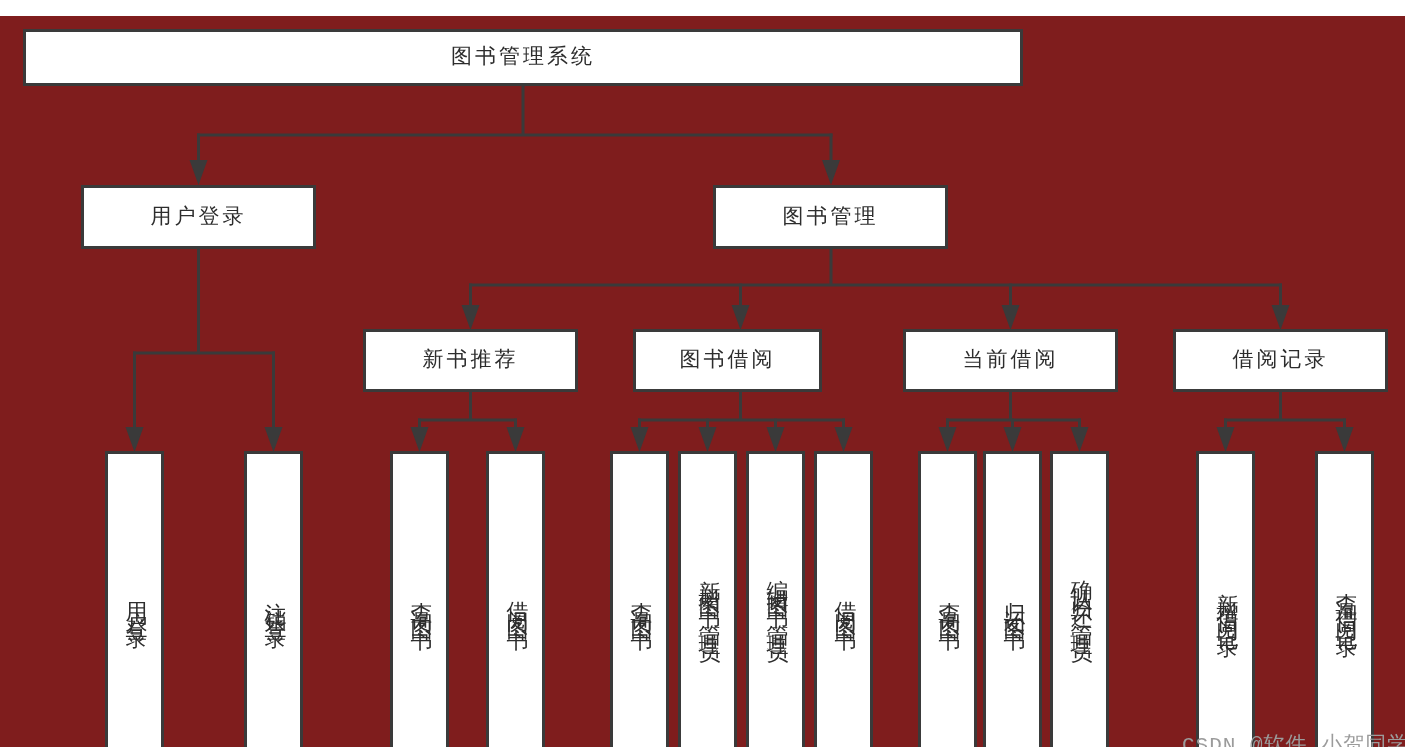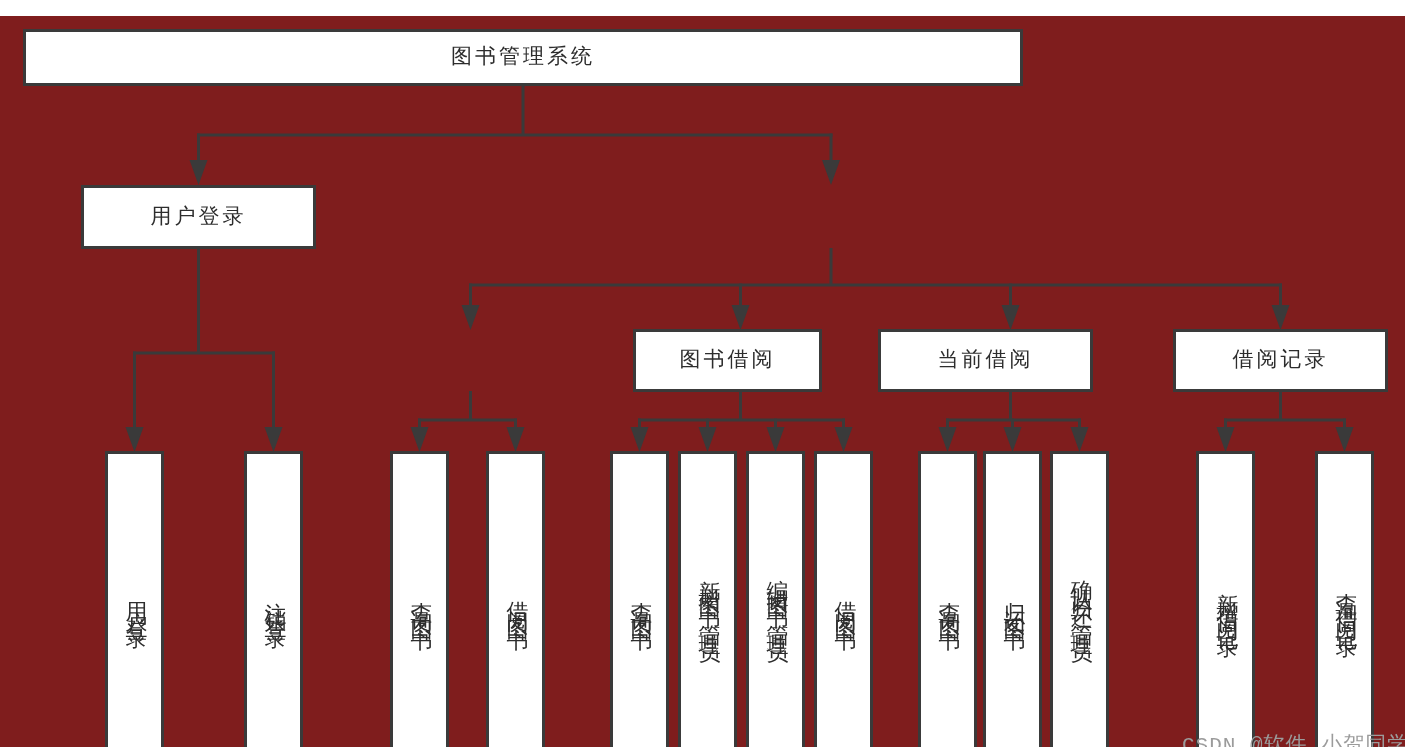--- a/index.html
+++ b/index.html
@@ -131,23 +131,25 @@
       <line class="cline" x1="1225.5" y1="402.5" x2="1225.5" y2="413"></line>
       <polygon class="chead" points="1216.5,411 1234.5,411 1225.5,436"></polygon>
       <line class="cline" x1="1344.5" y1="402.5" x2="1344.5" y2="413"></line>
       <polygon class="chead" points="1335.5,411 1353.5,411 1344.5,436"></polygon>
     </g>
   </svg>
 
   <div class="node h" style="left:23px; top:13px; width:1000px; height:57px;">图书管理系统</div>
 
   <div class="node h" style="left:81px; top:169px; width:235px; height:64px;">用户登录</div>
+  <div class="node h" style="left:713px; top:169px; width:235px; height:64px;">图书管理</div>
 
+  <div class="node h" style="left:363px; top:313px; width:215px; height:63px;">新书推荐</div>
   <div class="node h" style="left:633px; top:313px; width:189px; height:63px;">图书借阅</div>
-  <div class="node h" style="left:878px; top:313px; width:215px; height:63px;">当前借阅</div>
+  <div class="node h" style="left:903px; top:313px; width:215px; height:63px;">当前借阅</div>
   <div class="node h" style="left:1173px; top:313px; width:215px; height:63px;">借阅记录</div>
 
   <div class="node v" style="left:105px; top:435px; width:59px; height:302px;">用户登录</div>
   <div class="node v" style="left:244px; top:435px; width:59px; height:302px;">注销登录</div>
 
   <div class="node v" style="left:390px; top:435px; width:59px; height:302px;">查询图书</div>
   <div class="node v" style="left:486px; top:435px; width:59px; height:302px;">借阅图书</div>
 
   <div class="node v" style="left:610px; top:435px; width:59px; height:302px;">查询图书</div>
   <div class="node v" style="left:678px; top:435px; width:59px; height:302px;">新增图书（管理员）</div>

